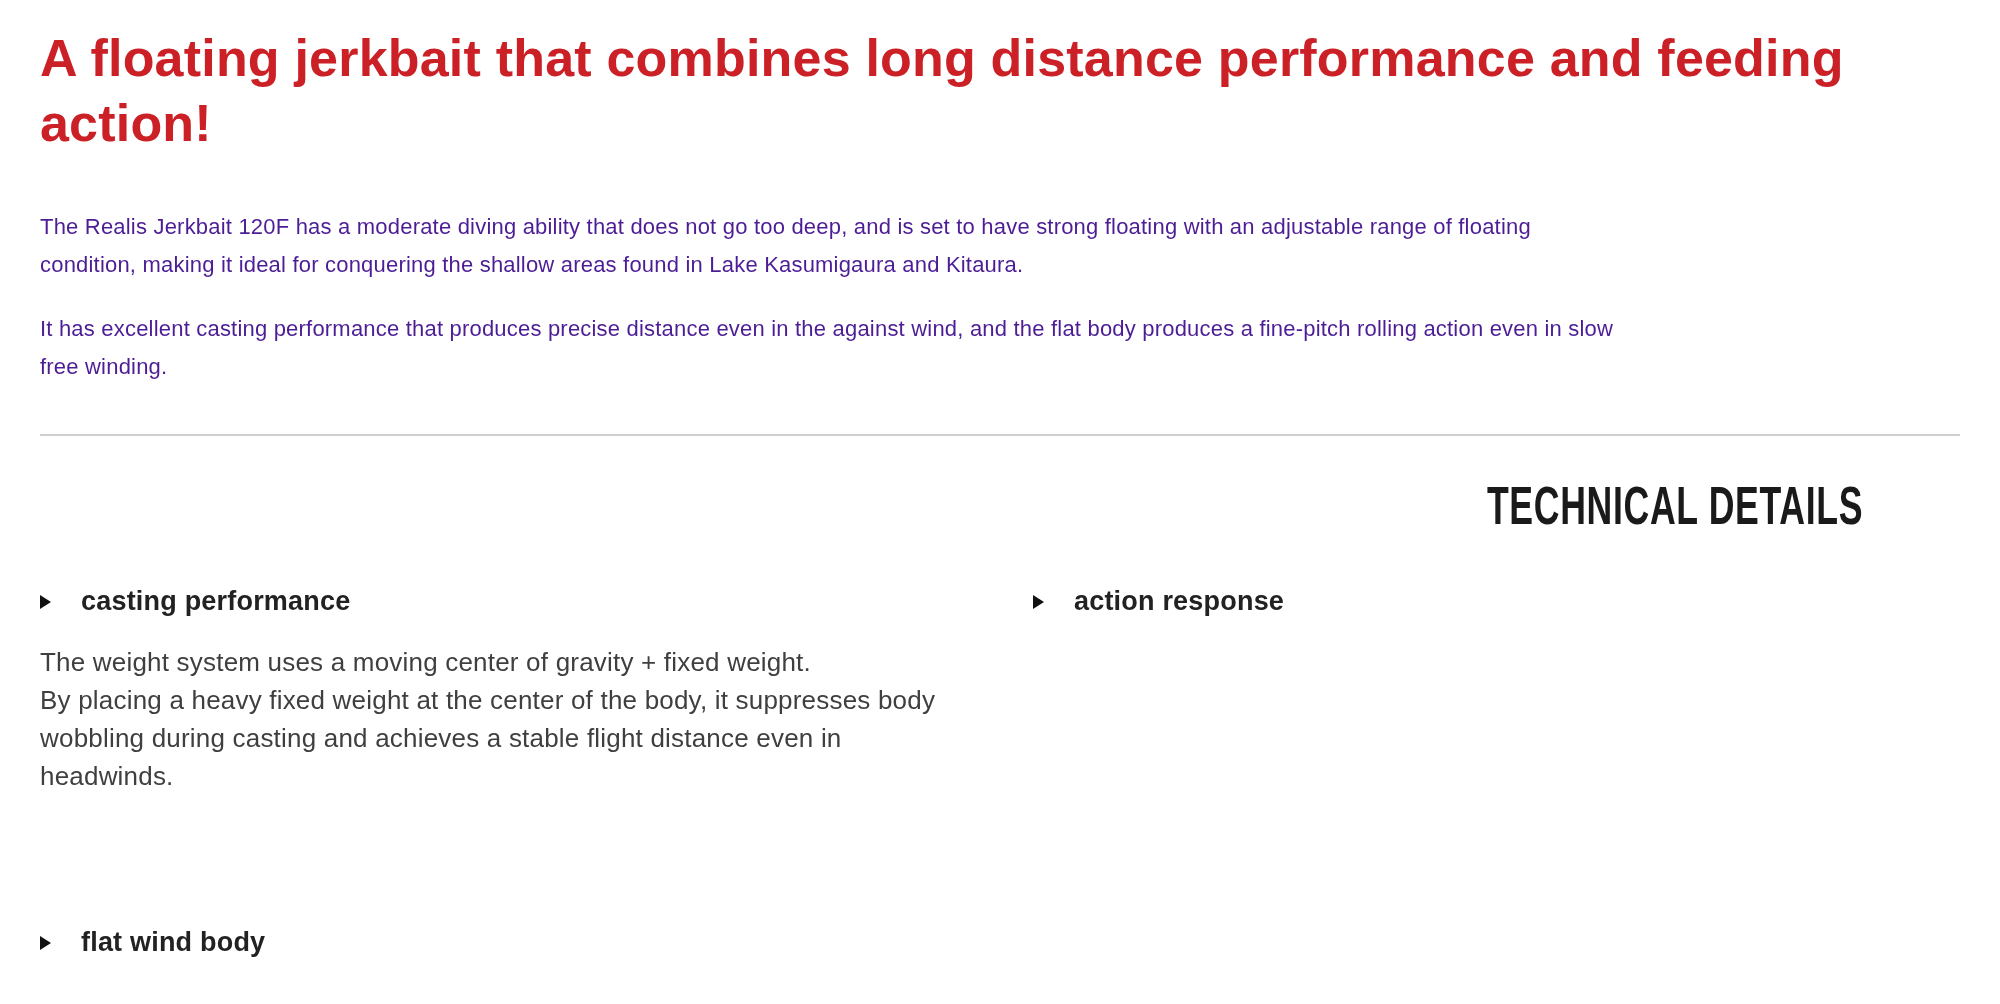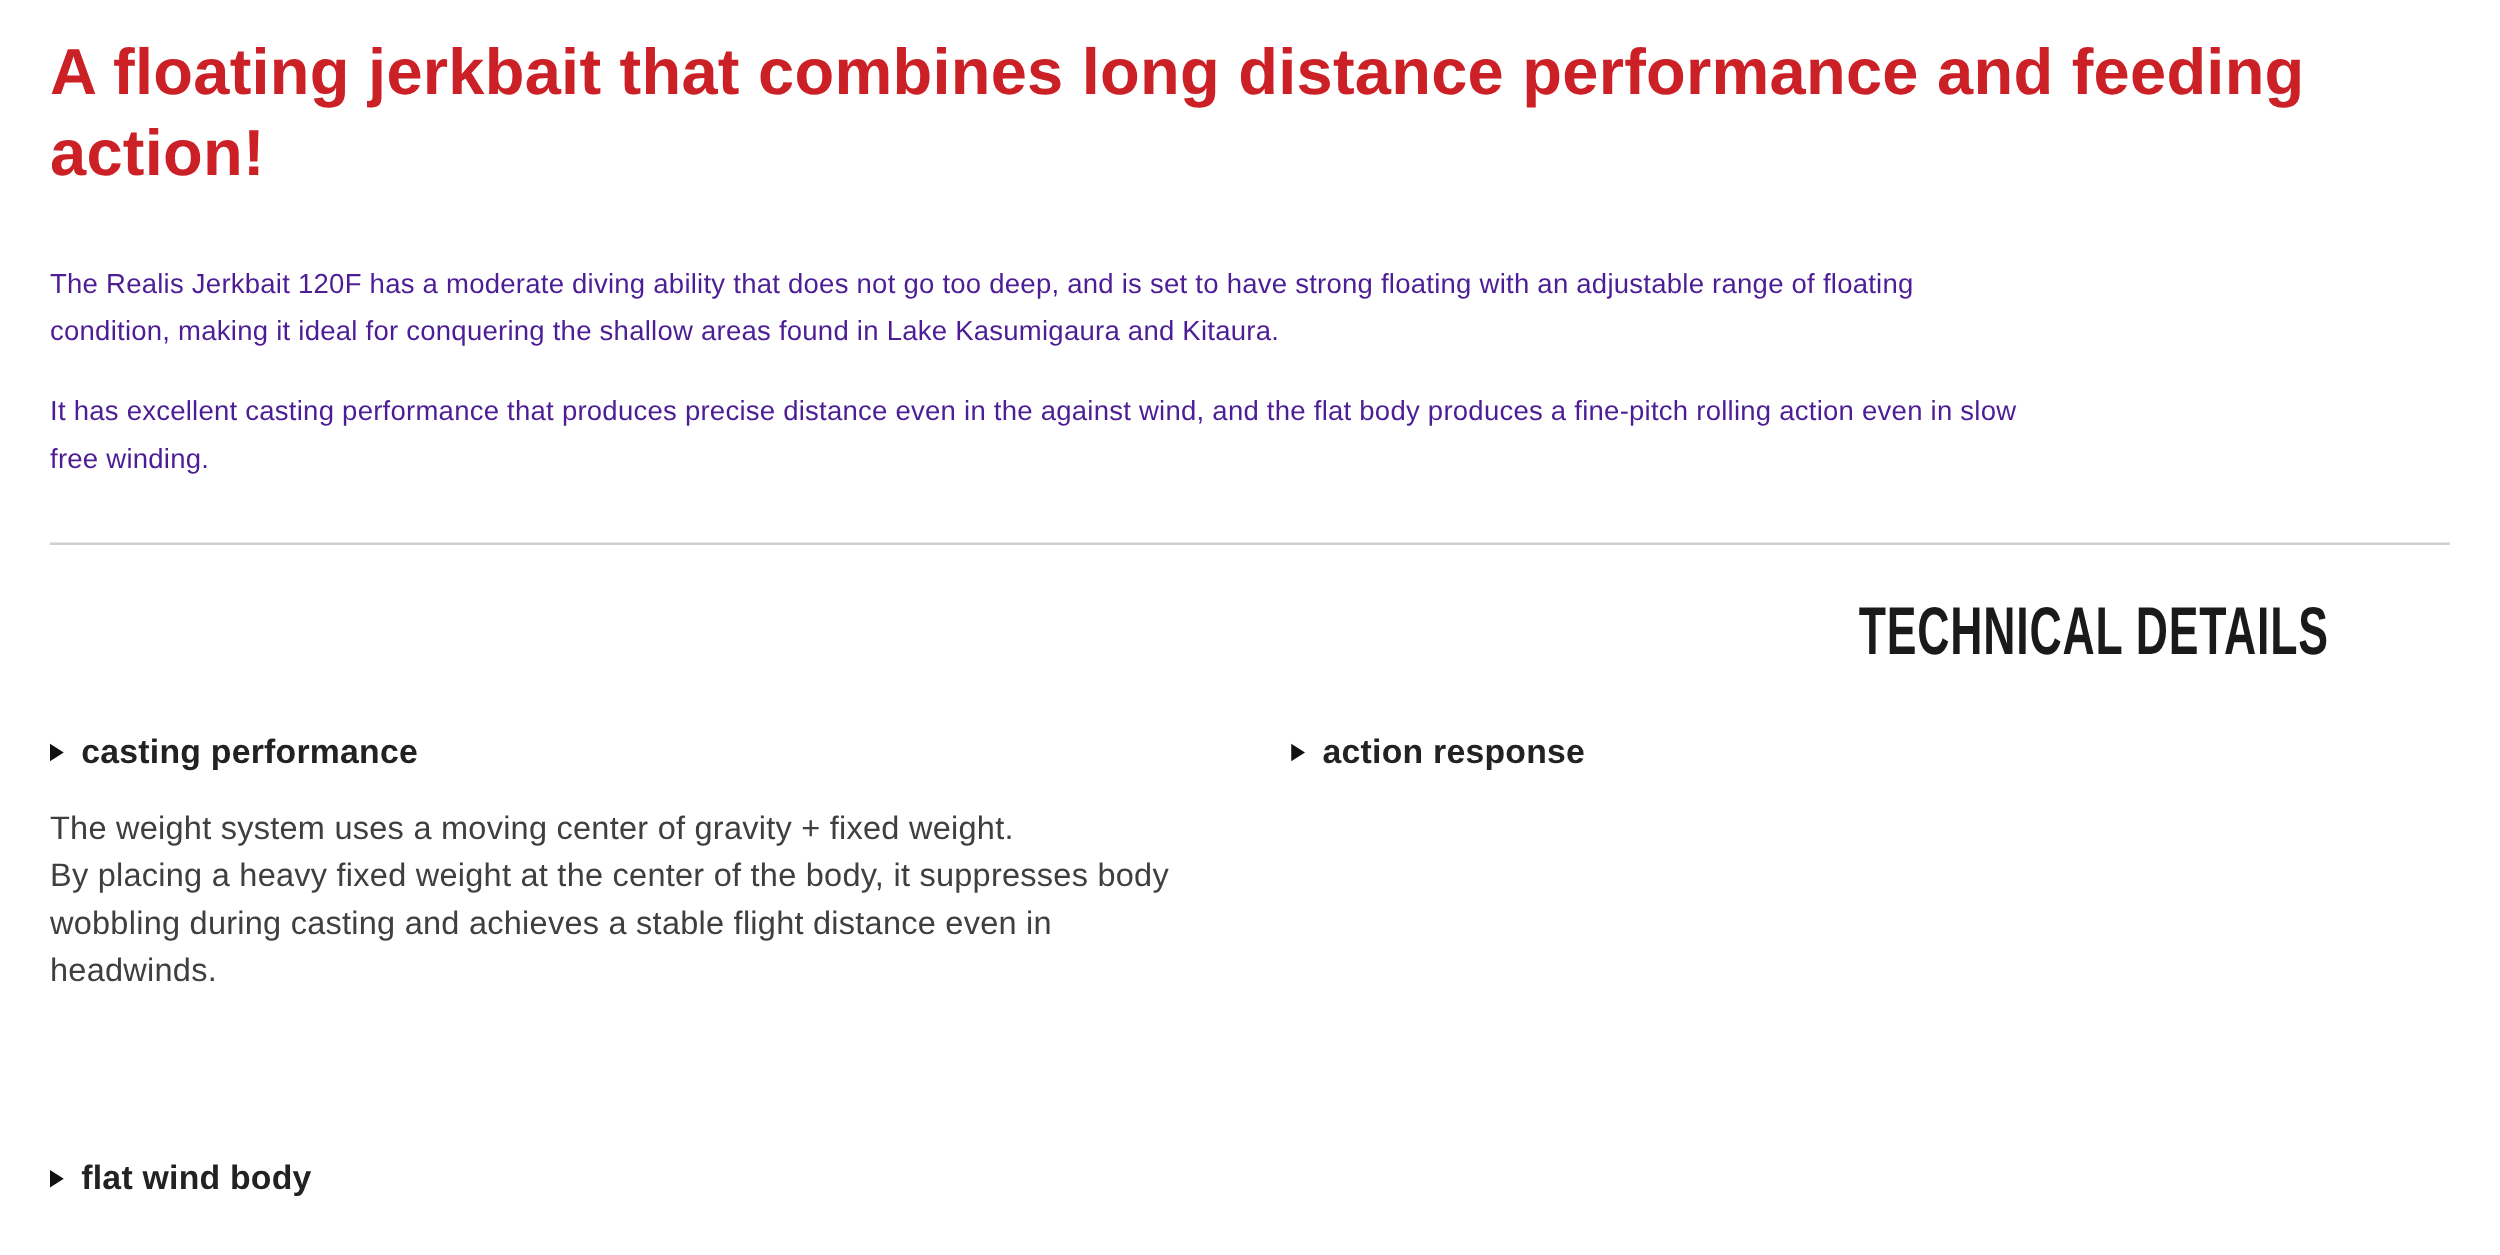--- a/index.html
+++ b/index.html
@@ -54,21 +54,21 @@
     margin-top: 48px;
     display: grid;
     grid-template-columns: 1fr 1fr;
     column-gap: 66px;
     row-gap: 132px;
     align-items: start;
   }
   .feature-heading {
     display: flex;
     align-items: center;
-    gap: 14px;
+    gap: 30px;
     font-size: 27px;
     font-weight: 700;
     color: #222222;
     letter-spacing: 0.2px;
     margin-bottom: 26px;
   }
   .tri {
     width: 0;
     height: 0;
     border-left: 11px solid #111111;

